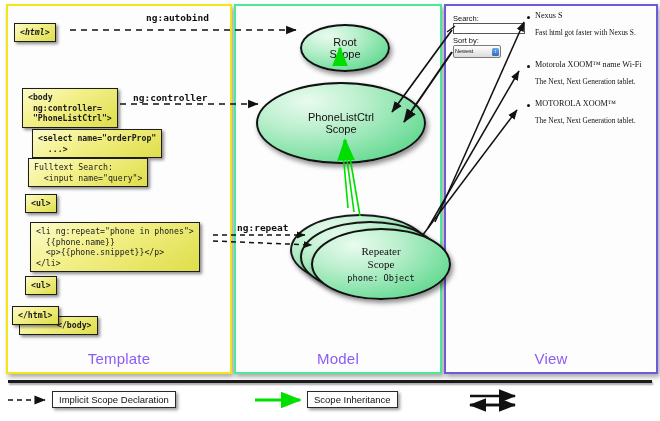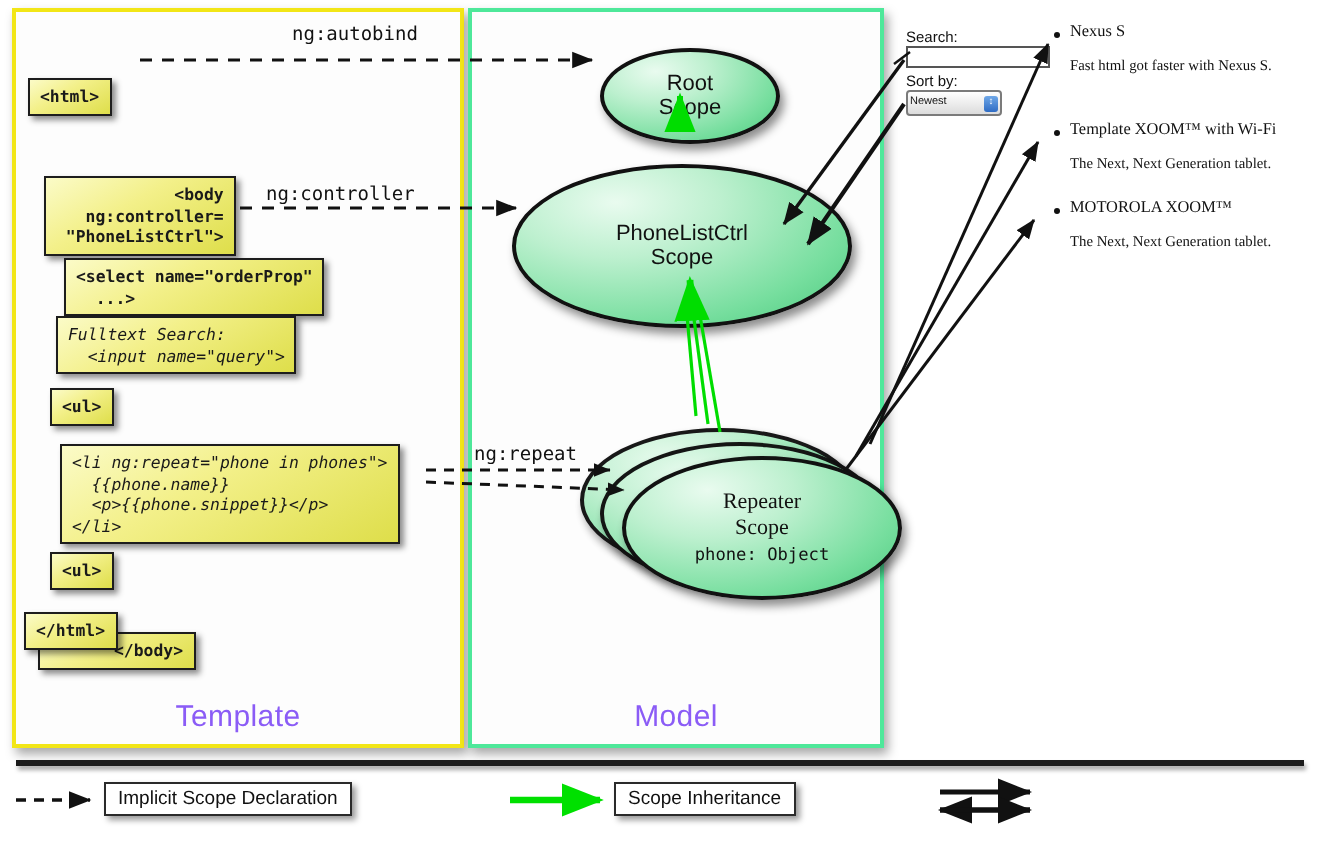--- a/index.html
+++ b/index.html
@@ -18,21 +18,21 @@
       font-size:15px;color:#8b5cf6;letter-spacing:.2px;}
 
   
   .codebox{position:absolute;
       border:1.5px solid #1d1d1d;
       background:linear-gradient(150deg,#fbfbc8 0%,#f3f08a 40%,#dede4a 100%);
       box-shadow:2px 2px 3px rgba(0,0,0,.45);
       font-family:"DejaVu Sans Mono","Liberation Mono",monospace;
       font-size:8.2px;line-height:10.5px;color:#1a1a1a;
       padding:3px 5px;white-space:pre;font-weight:bold;}
-  .codebox.plain{font-weight:normal;font-style:italic;}
+  .codebox.plain{font-weight:normal;}
 
   
   .ellipse{position:absolute;border:2px solid #111;border-radius:50%;
       background:radial-gradient(ellipse at 30% 22%, #e9fbef 0%, #bdf0cf 32%, #76de9e 72%, #49c87c 100%);
       box-shadow:2px 3px 5px rgba(0,0,0,.45);
       display:flex;flex-direction:column;align-items:center;justify-content:center;
       text-align:center;margin-top:20px;}
   .ell-title{font-size:11px;color:#111;line-height:12.5px;}
   .ell-props{font-family:"DejaVu Sans Mono","Liberation Mono",monospace;
       font-size:8.6px;line-height:10px;color:#111;white-space:pre;margin-top:3px;}
@@ -46,21 +46,21 @@
      background:linear-gradient(#6fa8e8,#2f6cc4);
      display:flex;align-items:center;justify-content:center;color:#fff;font-size:5px;}
   .phone-item{position:absolute;font-family:"Liberation Serif",serif;}
   .phone-name{font-size:8.2px;color:#111;white-space:nowrap;}
   .phone-snip{font-size:7.4px;color:#111;white-space:nowrap;}
   .bullet{position:absolute;width:3px;height:3px;border-radius:50%;background:#111;}
 
   
   .edge-label{position:absolute;
      font-family:"DejaVu Sans Mono","Liberation Mono",monospace;
-     font-size:9.5px;font-weight:normal;color:#111;white-space:nowrap;}
+     font-size:9.5px;font-weight:bold;color:#111;white-space:nowrap;}
 
   
   #legend{position:absolute;left:0;top:378px;width:660px;height:43px;}
   #legend-rule{position:absolute;left:8px;top:2px;width:644px;height:3px;background:#1b1b1b;
      box-shadow:1px 2px 2px rgba(0,0,0,.35);}
   .leg-box{position:absolute;border:1.5px solid #2a2a2a;background:#fff;
      box-shadow:2px 2px 3px rgba(0,0,0,.4);
      font-size:9.5px;color:#111;padding:2px 6px;white-space:nowrap;}
 
   svg.overlay{position:absolute;left:0;top:0;width:660px;height:421px;pointer-events:none;}
@@ -69,24 +69,27 @@
 <body>
 
 <div id="stage">
 
   <div class="panel" id="panel-template">
     <div class="panel-label">Template</div>
   </div>
   <div class="panel" id="panel-model">
     <div class="panel-label">Model</div>
   </div>
-
-  <div class="codebox" style="left:14px;top:39px;">&lt;html&gt;</div>
-
-  <div class="codebox" style="left:22px;top:88px;text-align:right;">&lt;body
+  <div class="panel" id="panel-view">
+    <div class="panel-label">View</div>
+  </div>
+
+  <div class="codebox" style="left:14px;top:23px;font-style:italic;">&lt;html&gt;</div>
+
+  <div class="codebox" style="left:22px;top:88px;">&lt;body
  ng:controller=
  "PhoneListCtrl"&gt;</div>
 
   <div class="codebox" style="left:32px;top:129px;">&lt;select name="orderProp"
   ...&gt;</div>
 
   <div class="codebox plain" style="left:28px;top:158px;">Fulltext Search:
   &lt;input name="query"&gt;</div>
 
   <div class="codebox" style="left:25px;top:194px;">&lt;ul&gt;</div>
@@ -132,21 +135,21 @@
   <div class="bullet" style="left:527px;top:16px;"></div>
   <div class="phone-item" style="left:535px;top:11px;">
     <div class="phone-name">Nexus S</div>
   </div>
   <div class="phone-item" style="left:535px;top:28px;">
     <div class="phone-snip">Fast html got faster with Nexus S.</div>
   </div>
 
   <div class="bullet" style="left:527px;top:65px;"></div>
   <div class="phone-item" style="left:535px;top:60px;">
-    <div class="phone-name">Template XOOM™ with Wi-Fi</div>
+    <div class="phone-name">Motorola XOOM™ name Wi-Fi</div>
   </div>
   <div class="phone-item" style="left:535px;top:77px;">
     <div class="phone-snip">The Next, Next Generation tablet.</div>
   </div>
 
   <div class="bullet" style="left:527px;top:104px;"></div>
   <div class="phone-item" style="left:535px;top:99px;">
     <div class="phone-name">MOTOROLA XOOM™</div>
   </div>
   <div class="phone-item" style="left:535px;top:116px;">

